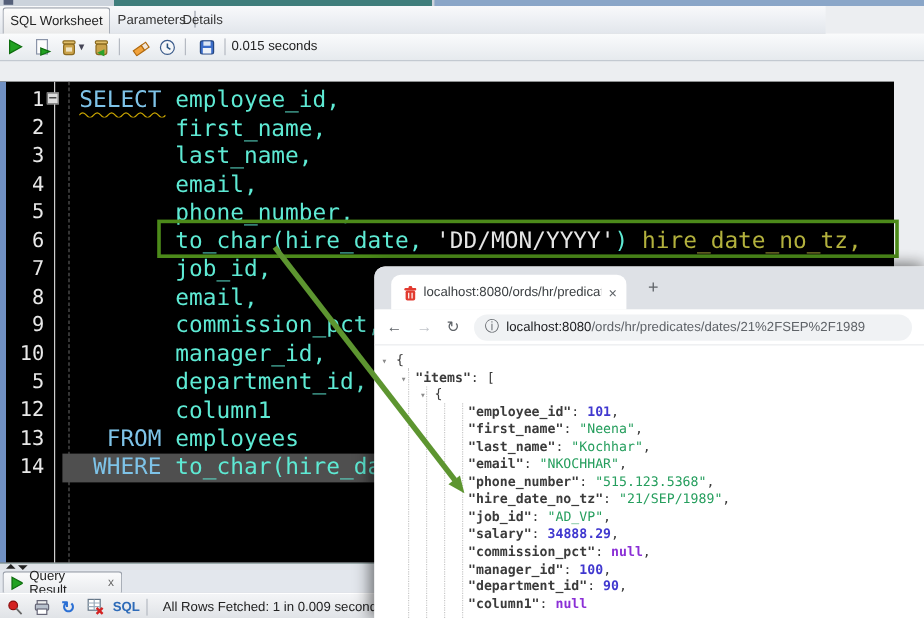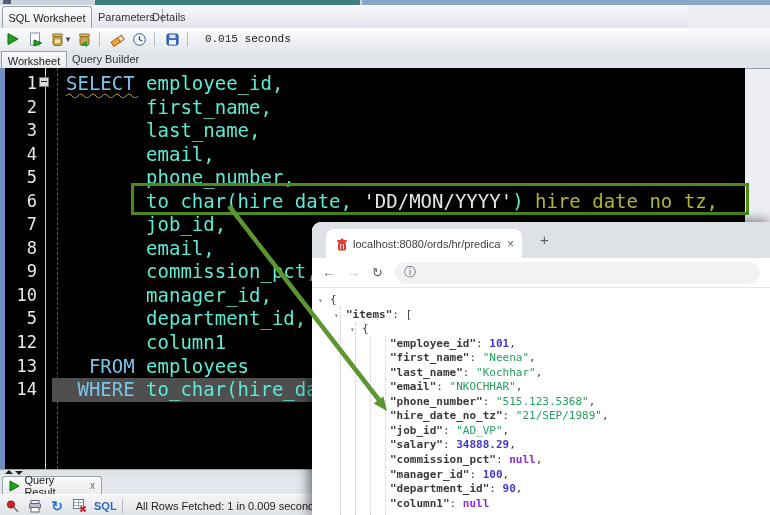--- a/index.html
+++ b/index.html
@@ -21,21 +21,21 @@
   .tab-flat{position:absolute;top:0;height:23px;display:flex;align-items:center;color:#333;}
   .tabsep{position:absolute;top:4px;width:1px;height:14px;background:#9aa0aa;}
 
   
   .toolbar{position:absolute;left:0;top:28px;width:770px;height:22px;
            background:linear-gradient(#fafbfc,#e6eaee);border-bottom:1px solid #c3c9d1;
            display:flex;align-items:center;}
   .tbi{width:18px;height:17px;margin-left:4px;display:flex;align-items:center;justify-content:center;}
   .vsep{width:1px;height:14px;background:#b5bac2;margin:0 5px;}
   .dd{font-size:8px;color:#445;margin-left:-2px;}
-  .timing{margin-left:12px;color:#222;font-family:Liberation Mono, monospace;}
+  .timing{margin-left:0;color:#222;}
 
   
   .subtabs{position:absolute;left:0;top:50px;width:770px;height:18px;background:#e2e6ec;
            border-bottom:1px solid #98a0aa;}
   .stab-active{position:absolute;left:1px;top:1px;height:17px;width:64px;background:linear-gradient(#f8f9fa,#e5e8ec);
            border:1px solid #9aa0aa;border-bottom:none;display:flex;align-items:center;justify-content:center;}
   .stab{position:absolute;left:72px;top:0;height:18px;display:flex;align-items:center;color:#333;}
 
   
   .editor{position:absolute;left:0;top:68px;width:745px;height:401px;background:#000;overflow:hidden;}
@@ -178,28 +178,20 @@
       <svg width="15" height="15">
           <rect x="2" y="2" width="11" height="11" rx="1.5" fill="#3a6cc8" stroke="#24457e"></rect>
           <rect x="4.5" y="2.5" width="6" height="3.6" fill="#dce6f4"></rect>
           <rect x="4" y="8" width="7" height="4.6" fill="#eef2f8"></rect>
         </svg>
     </span>
     <span class="vsep"></span>
     <span class="timing">0.015 seconds</span>
   </div>
 
-  <div class="subtabs">
-    <div class="stab-active">
-      <span>Worksheet</span>
-    </div>
-    <div class="stab">
-      <span>Query Builder</span>
-    </div>
-  </div>
 
   <div class="editor">
     <div class="blue-strip"></div>
     <div class="gsep"></div>
     <div class="gdash"></div>
     <div class="ed-rows">
         <div class="ed-row">
           <div class="ed-num">1</div>
           <div class="ed-gap"></div>
           <div class="ed-code"><span class="t-kw">SELECT</span><span class="t-pl"> employee_id,</span></div>
@@ -338,20 +330,21 @@
         <span class="bw-close">×</span>
       </div>
       <span class="bw-plus">+</span>
     </div>
     <div class="bw-addr">
       <span class="nav">←</span>
       <span class="nav fwd">→</span>
       <span class="nav">↻</span>
       <div class="omnibox">
         <span class="info-i">ⓘ</span>
+        <span class="url"><span class="host">localhost:8080</span><span class="path">/ords/hr/predicates/dates/21%2FSEP%2F1989</span></span>
       </div>
     </div>
     <div class="bw-content"></div>
     <div class="guide" style="left:28px;top:85px;"></div>
     <div class="guide" style="left:43px;top:100px;"></div>
     <div class="guide" style="left:58px;top:114px;"></div>
     <div class="guide" style="left:73px;top:114px;"></div>
     <div class="json-area">
         <div class="json-row" style="padding-left: 18px;"><span class="tri" style="left: 6px;">▾</span><span class="j-p">{</span></div>
         <div class="json-row" style="padding-left: 34px;"><span class="tri" style="left: 22px;">▾</span><span class="j-k">"items"</span><span class="j-p">: [</span></div>

